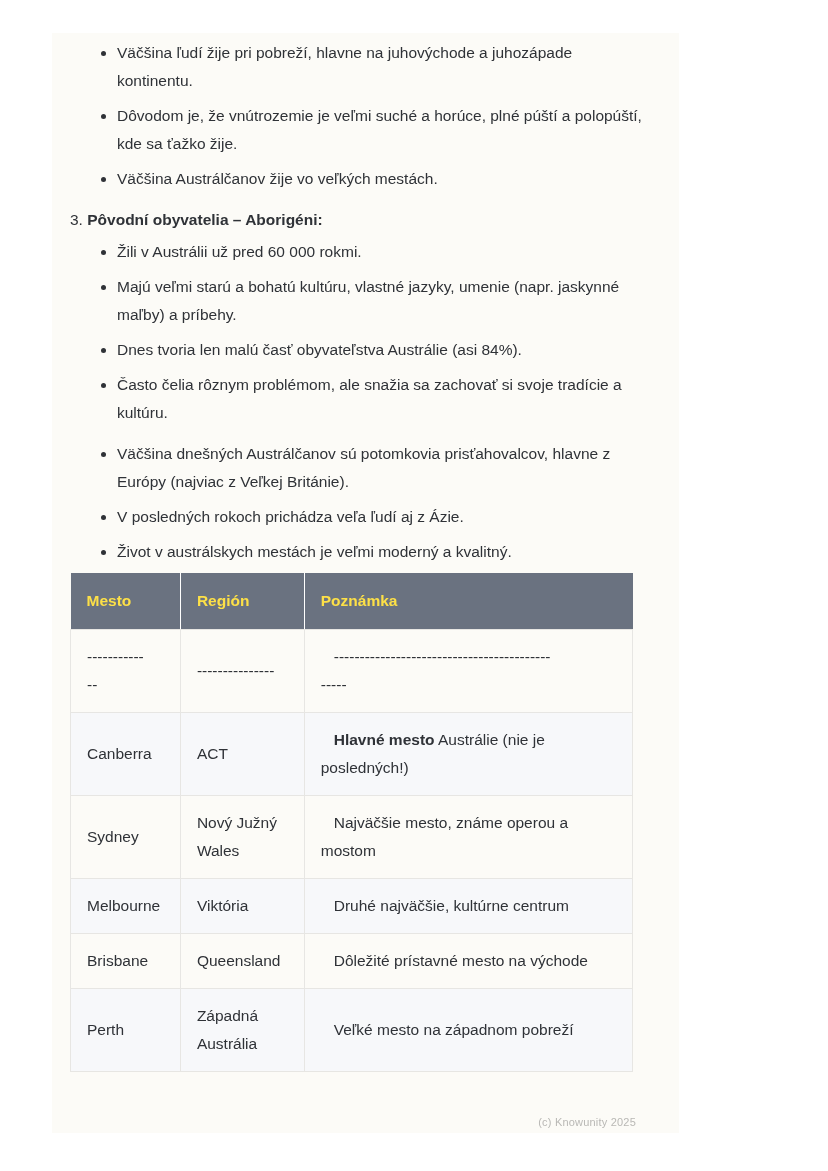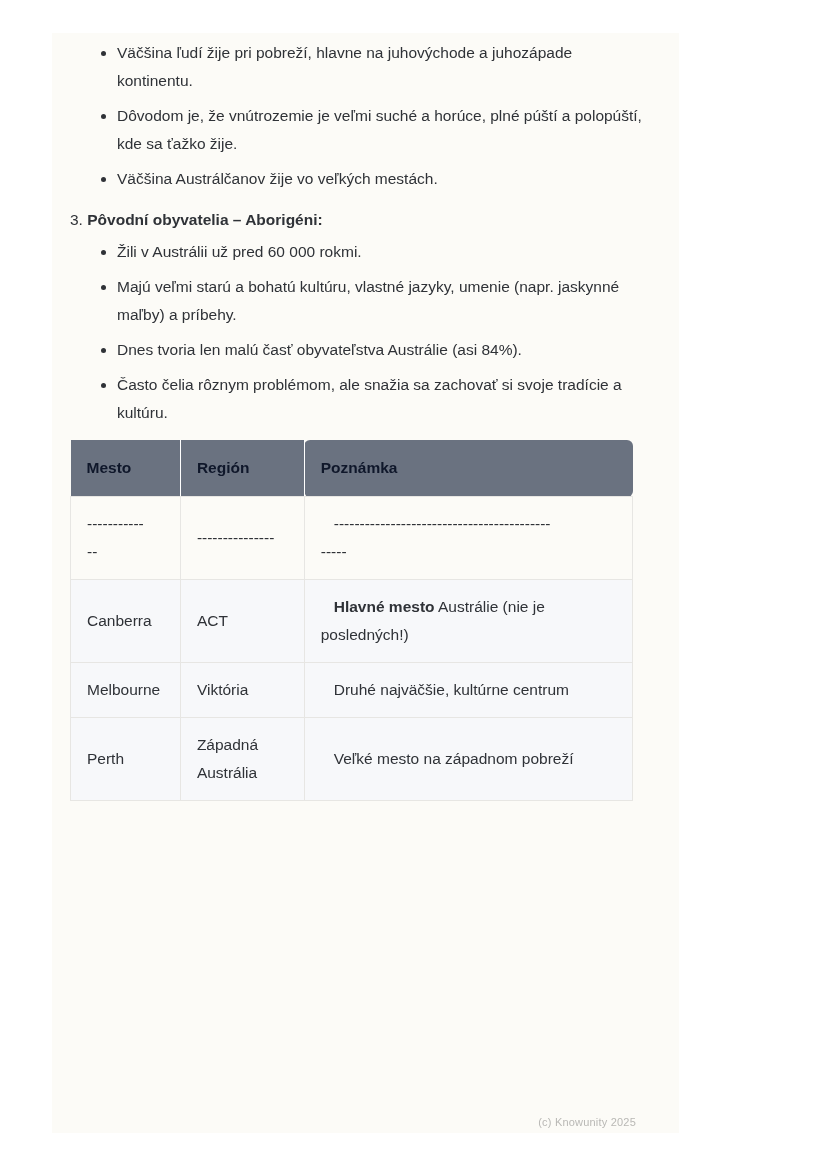--- a/index.html
+++ b/index.html
@@ -59,29 +59,29 @@
     color: #949aa5;
     letter-spacing: 0.2px;
   }
   table.cities {
     border-collapse: collapse;
     width: 563px;
     background: transparent;
   }
   table.cities th {
     background: #6a7280;
-    color: #0f172a;
+    color: #fde047;
     font-weight: 600;
     font-size: 15.5px;
     text-align: left;
     padding: 14px 16px;
     border-right: 1px solid #ffffff;
     border-bottom: 1px solid #e7e6e3;
   }
-  table.cities th:last-child { border-right: none; border-radius: 6px; }
+  table.cities th:last-child { border-right: none; }
   table.cities td {
     padding: 13px 16px;
     border: 1px solid #e7e6e3;
     vertical-align: middle;
     font-size: 15.5px;
     line-height: 28px;
     white-space: pre-wrap;
     word-break: break-word;
   }
   table.cities tr.even td { background: #f7f8fa; }
@@ -118,20 +118,25 @@
         <div class="num-title"><span>3.</span> <strong>Pôvodní obyvatelia – Aborigéni:</strong></div>
         <ul class="bullets">
           <li>Žili v Austrálii už pred 60 000 rokmi.</li>
           <li>Majú veľmi starú a bohatú kultúru, vlastné jazyky, umenie (napr. jaskynné maľby) a príbehy.</li>
           <li>Dnes tvoria len malú časť obyvateľstva Austrálie (asi 84%).</li>
           <li>Často čelia rôznym problémom, ale snažia sa zachovať si svoje tradície a kultúru.</li>
         </ul>
       </div>
 
       <div class="num-section">
+        <ul class="bullets">
+          <li>Väčšina dnešných Austrálčanov sú potomkovia prisťahovalcov, hlavne z Európy (najviac z Veľkej Británie).</li>
+          <li>V posledných rokoch prichádza veľa ľudí aj z Ázie.</li>
+          <li>Život v austrálskych mestách je veľmi moderný a kvalitný.</li>
+        </ul>
       </div>
 
 
       <table class="cities">
         <colgroup>
           <col class="col-mesto">
             <col class="col-region">
             <col class="col-note">
         </colgroup>
         <thead>
@@ -147,24 +152,34 @@
 --</td>
             <td>---------------</td>
             <td><span class="note-bold"></span><span>------------------------------------------
 -----</span></td>
           </tr>
           <tr class="even">
             <td>Canberra</td>
             <td>ACT</td>
             <td><span class="note-bold">Hlavné mesto</span><span> Austrálie (nie je posledných!)</span></td>
           </tr>
+          <tr class="odd">
+            <td>Sydney</td>
+            <td>Nový Južný Wales</td>
+            <td><span class="note-bold"></span><span>Najväčšie mesto, známe operou a mostom</span></td>
+          </tr>
           <tr class="even">
             <td>Melbourne</td>
             <td>Viktória</td>
             <td><span class="note-bold"></span><span>Druhé najväčšie, kultúrne centrum</span></td>
+          </tr>
+          <tr class="odd">
+            <td>Brisbane</td>
+            <td>Queensland</td>
+            <td><span class="note-bold"></span><span>Dôležité prístavné mesto na východe</span></td>
           </tr>
           <tr class="even">
             <td>Perth</td>
             <td>Západná Austrália</td>
             <td><span class="note-bold"></span><span>Veľké mesto na západnom pobreží</span></td>
           </tr>
         </tbody>
       </table>
 
     </div>

